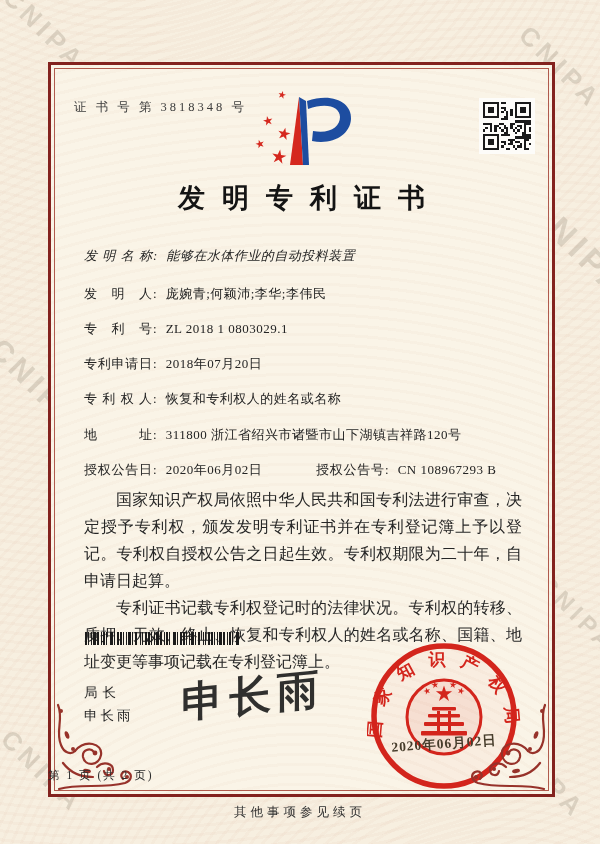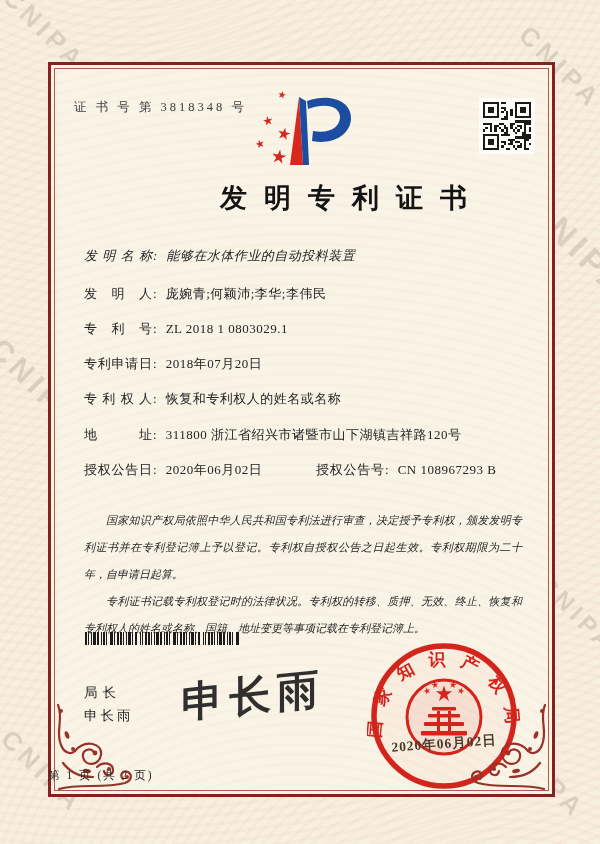--- a/index.html
+++ b/index.html
@@ -34,33 +34,33 @@
   }
   .frame-inner{
     position:absolute;inset:3px;border:1px solid #b05a4d;pointer-events:none;
   }
   .cert-no{
     position:absolute;left:74px;top:99px;font-size:12.5px;letter-spacing:3px;color:#3c3c3c;
   }
   .qr-wrap{position:absolute;left:479px;top:98px;width:56px;height:56px;background:#fdfcf9;display:flex;align-items:center;justify-content:center;}
   .title{
     position:absolute;left:48px;top:180px;width:507px;text-align:center;
-    font-size:27px;font-weight:bold;color:#141414;letter-spacing:17px;text-indent:17px;padding-left:42px;
+    font-size:27px;font-weight:bold;color:#141414;letter-spacing:17px;text-indent:17px;
   }
   .frow{position:absolute;left:84px;width:446px;font-size:13px;color:#242424;line-height:19px;white-space:nowrap;}
   .flabel{
     display:inline-block;width:68px;text-align:justify;text-align-last:justify;
     vertical-align:top;color:#242424;
   }
   .fcolon{display:inline-block;margin:0 9px 0 1px;}
   .fvalue{letter-spacing:0.5px;}
   .fpair2{position:absolute;left:223px;top:0;white-space:nowrap;margin-left:9px;}
   .bodytext{
-    position:absolute;left:84px;top:507px;width:438px;
-    font-size:11px;line-height:27px;color:#262626;text-align:justify;font-style:italic;
+    position:absolute;left:84px;top:486px;width:438px;
+    font-size:16px;line-height:27px;color:#262626;text-align:justify;
   }
   .bodytext p{margin:0;text-indent:2em;}
   .barcode{position:absolute;left:85px;top:631px;width:156px;height:13px;}
   .sig-title{position:absolute;left:84px;top:684px;font-size:13.5px;letter-spacing:5px;color:#1f1f1f;}
   .sig-name{position:absolute;left:84px;top:707px;font-size:13.5px;letter-spacing:3px;color:#1f1f1f;}
   .autograph{
     position:absolute;left:168px;top:668px;width:170px;text-align:center;
     font-size:42px;font-weight:bold;color:#1b1b1b;
     transform:rotate(-6deg) skewX(-6deg);letter-spacing:6px;opacity:0.9;
   }
@@ -393,14 +393,15 @@
         <circle cx="58" cy="68" r="2"></circle>
         <circle cx="76" cy="76" r="2"></circle>
         <ellipse cx="16" cy="34" rx="2" ry="4" transform="rotate(-20 16 34)"></ellipse>
         <ellipse cx="36" cy="70" rx="4" ry="2" transform="rotate(12 36 70)"></ellipse>
       </g>
     </svg>
   </div>
 
   <div class="page-num">第 1 页 (共 2 页)</div>
 
+  <div class="footer-note">其他事项参见续页</div>
 
 </div>
 
 </body></html>

